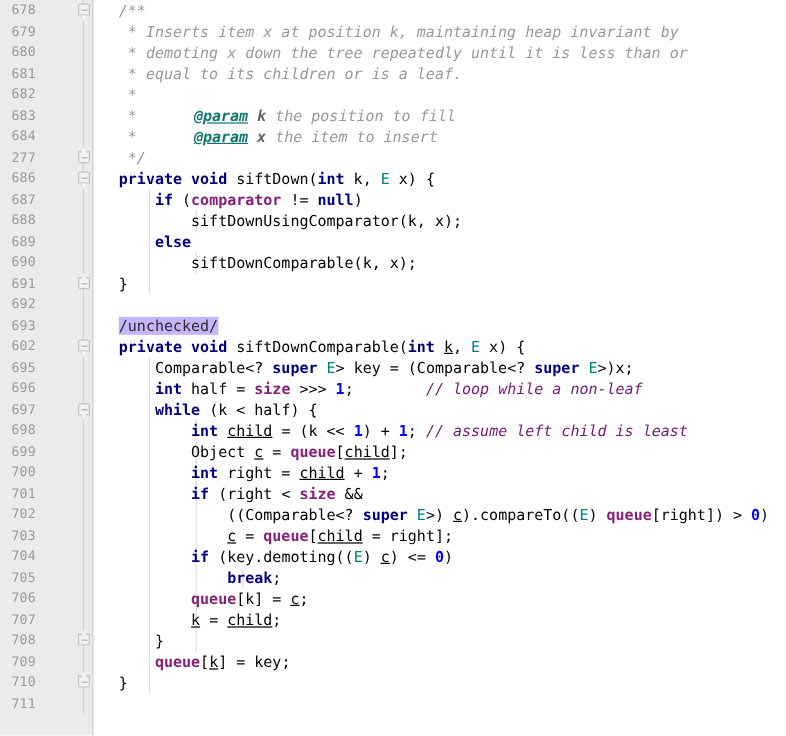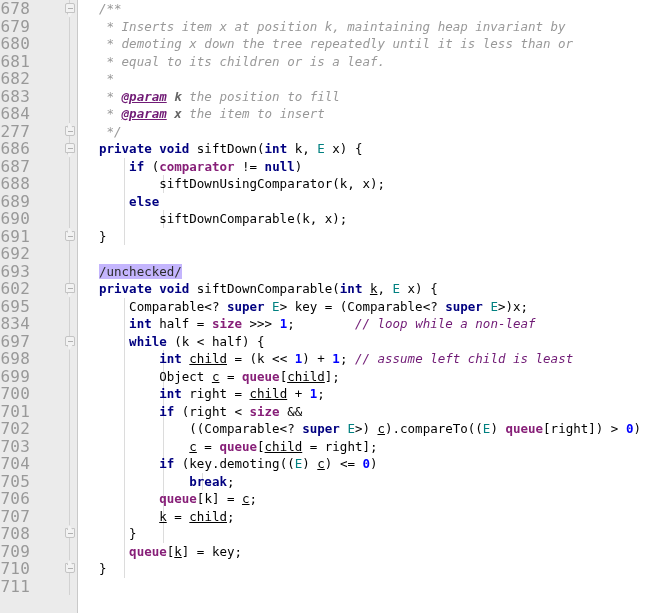--- a/index.html
+++ b/index.html
@@ -12,21 +12,21 @@
 
   
   .gutter{
     position:relative;width:78px;flex:0 0 78px;background:#ebebeb;
     box-sizing:border-box;border-right:1px solid #c9c9c9;
   }
   .gutter-rows{position:absolute;inset:0;}
   .grow{height:17.5px;line-height:17.5px;position:relative;}
   .lnum{
     position:absolute;right:47px;top:0;color:#999999;
-    font-size:16px;letter-spacing:.2px;white-space:pre;
+    font-size:11px;letter-spacing:.2px;white-space:pre;
   }
   
   .foldcol{position:absolute;left:63px;top:0;width:13px;height:17.5px;}
   .foldline{
     position:absolute;left:6px;top:0;width:1px;height:17.5px;background:#d2d2d2;
   }
   .foldbox{
     position:absolute;left:1.5px;top:3px;width:10px;height:10px;
     border:1px solid #c4c4c4;background:#f2f2f2;box-sizing:border-box;
   }
@@ -63,21 +63,21 @@
   .guides{position:absolute;left:0;top:0;width:100%;height:100%;pointer-events:none;}
   .guide{position:absolute;width:1px;background:#dcdcdc;}
 
   
   .kw   {color:#000080;font-weight:bold;}
   .typ  {color:#008080;}
   .fld  {color:#871f78;font-weight:bold;}
   .num  {color:#0000ff;font-weight:bold;}
   .cmt  {color:#701a75;font-style:italic;}
   .jdoc {color:#999999;font-style:italic;}
-  .jtag {color:#701a75;font-weight:bold;font-style:italic;text-decoration:underline;}
+  .jtag {color:#0f766e;font-weight:bold;font-style:italic;text-decoration:underline;margin-left:40px;}
   .jpar {color:#666666;font-weight:bold;font-style:italic;}
   .lv   {color:#000000;text-decoration:underline;}
   .ann  {color:#2b2b2b;font-weight:normal;background:#c4b5fd;}
   .pl   {color:#000000;}
 </style>
 </head>
 <body>
 
 <div id="editor">
 
@@ -205,21 +205,21 @@
             </div>
           </div>
         </div>
         <div class="grow">
           <span class="lnum">695</span>
           <div class="foldcol">
             <div class="foldline"></div>
           </div>
         </div>
         <div class="grow">
-          <span class="lnum">834</span>
+          <span class="lnum">696</span>
           <div class="foldcol">
             <div class="foldline"></div>
           </div>
         </div>
         <div class="grow">
           <span class="lnum">697</span>
           <div class="foldcol">
             <div class="foldline"></div>
             <div class="fold-open" style="position: absolute; left: 0px; top: 0px; width: 13px; height: 17.5px;">
               <div class="foldbox"></div>

